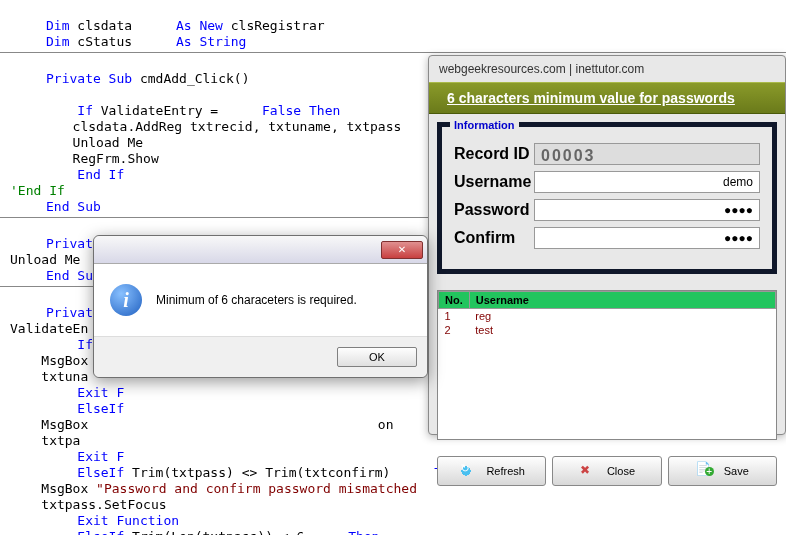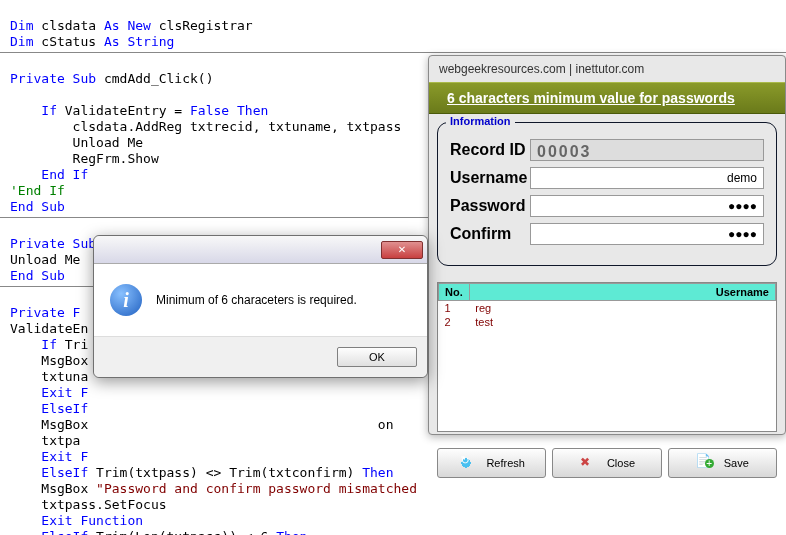--- a/index.html
+++ b/index.html
@@ -1,39 +1,39 @@
 <!DOCTYPE html>
 <html><head>
 <meta charset="utf-8">
 <style>
 * { box-sizing: border-box; margin: 0; padding: 0; }
 body { font-family: Consolas, monospace; font-size: 13px; background: #fff; position: relative; width: 786px; height: 535px; overflow: hidden; }
 
 
 .code-area { padding: 2px 10px; line-height: 16px; white-space: pre; }
-.kw { color: #0000ff; }
+.kw { color: #0000ff; margin-left: 36px; }
 .str { color: #800000; }
 .com { color: #008000; }
 .hr { border: none; border-top: 1px solid #888; margin: 0; }
 
 
 .form-window { position: absolute; top: 55px; left: 428px; width: 358px; height: 380px; background: #e8e8e8; border: 1px solid #8a8a8a; border-radius: 4px; box-shadow: 0 2px 8px rgba(0,0,0,0.3); font-family: Tahoma, sans-serif; }
 .form-title { padding: 6px 10px; font-size: 12px; color: #333; }
 .form-banner { background: linear-gradient(#8a9a2a, #6a7a1a); color: #fff; font-weight: bold; padding: 7px 18px; font-size: 14px; border-top: 1px solid #aaba4a; border-bottom: 1px solid #4a5a0a; text-decoration: underline; }
 .form-body { padding: 8px; }
-.fieldset { border: 1px solid #0f172a; border-radius: 11px; padding: 10px 12px 14px; position: relative; }
+.fieldset { border: 5px solid #0f172a; border-radius: 0; padding: 10px 12px 14px; position: relative; }
 .fieldset-legend { position: absolute; top: -8px; left: 8px; background: #e8e8e8; padding: 0 4px; color: #0000cc; font-size: 11px; font-weight: bold; }
 .form-row { display: flex; align-items: center; margin: 6px 0; }
 .form-label { width: 80px; font-weight: bold; font-size: 16px; }
 .form-value { flex: 1; border: 1px solid #999; background: #fff; padding: 3px 6px; font-size: 12px; height: 22px; text-align: right; }
 .record-id-val { background: #ddd; text-align: left; font-size: 16px; font-weight: bold; color: #666; letter-spacing: 2px; border: 1px solid #999; }
 
 .grid { border: 1px solid #888; background: #fff; margin: 8px; height: 150px; overflow: hidden; }
 .grid table { width: 100%; border-collapse: collapse; font-size: 11px; }
-.grid th { background: #5eead4; border: 1px solid #999; padding: 2px 6px; text-align: right; font-weight: bold; }
+.grid th { background: #22c55e; border: 1px solid #999; padding: 2px 6px; text-align: left; font-weight: bold; }
 .grid td { padding: 1px 6px; color: #800000; }
 .grid td.no { width: 30px; }
 
 .button-bar { display: flex; gap: 6px; padding: 8px; justify-content: space-between; }
 .btn { flex: 1; background: linear-gradient(#fefefe, #d8d8d8); border: 1px solid #888; border-radius: 3px; padding: 6px 4px; font-size: 11px; display: flex; align-items: center; justify-content: center; gap: 12px; cursor: pointer; }
 .btn-icon { width: 16px; height: 16px; display: inline-block; }
 .icon-refresh { background: radial-gradient(circle, #4ac0f0 40%, transparent 42%); border-radius: 50%; position: relative; }
 .icon-refresh::after { content: "↻"; position: absolute; top: -1px; left: 2px; font-size: 11px; color: #fff; }
 .icon-save { position: relative; }
 .icon-save::before { content: "📄"; font-size: 13px; position: absolute; left: 0; top: -2px; }

